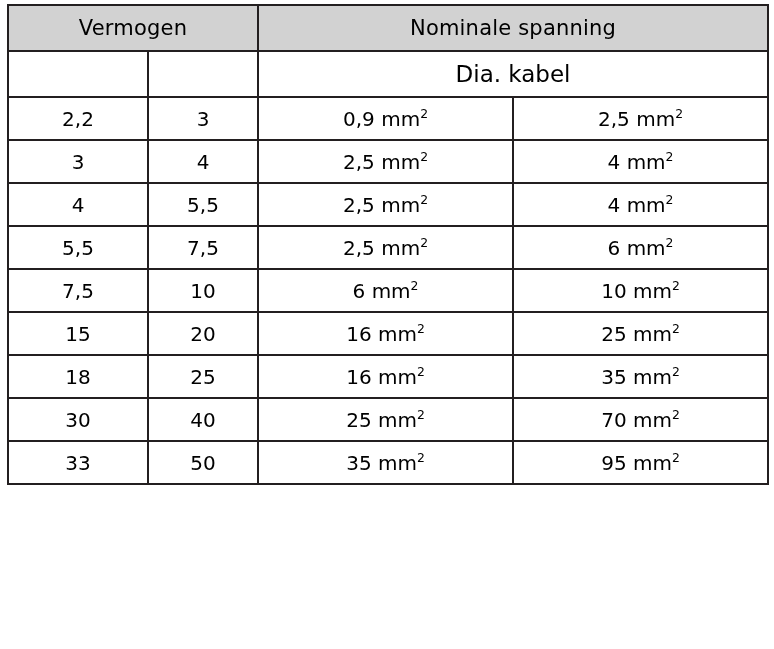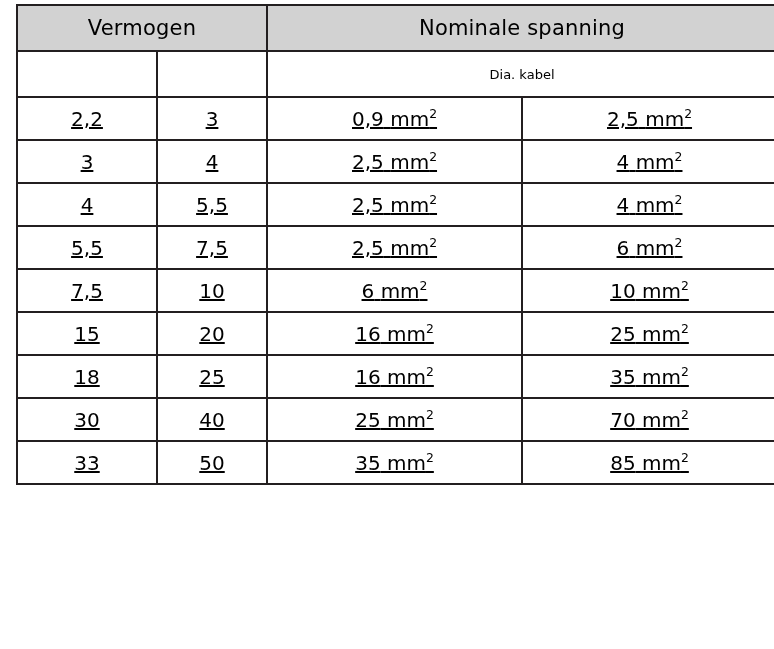--- a/index.html
+++ b/index.html
@@ -11,21 +11,21 @@
     width: 774px;
     height: 649px;
     font-family: "DejaVu Sans", "Liberation Sans", sans-serif;
     color: #000000;
     overflow: hidden;
   }
   .table-wrap {
     width: 612px;
     height: 649px;
     box-sizing: border-box;
-    padding: 4px 6px 6px 16px;
+    padding: 4px 6px 6px 7px;
   }
   table.spec {
     width: 760px;
     border-collapse: collapse;
     table-layout: fixed;
   }
   table.spec td, table.spec th {
     border: 2px solid #231f20;
     text-align: center;
     vertical-align: middle;
@@ -42,33 +42,32 @@
     font-weight: bold;
     font-size: 21px;
     letter-spacing: 0.2px;
   }
   .hdr-top { height: 44px; }
   .hdr-sub { height: 64px; line-height: 1.25; font-size: 19px; }
 
   .dia-row td {
     height: 44px;
     font-weight: bold;
-    font-size: 13px;
+    font-size: 23px;
     background: #ffffff;
     margin-top: 41px;
   }
   .dia-row td.empty-left {
     background: #ffffff;
   }
 
   tbody.data td {
     height: 41px;
     font-size: 20px;
     background: #ffffff;
-    text-decoration: underline;
   }
   sup {
     font-size: 0.62em;
     vertical-align: super;
     line-height: 0;
   }
   .unit { white-space: nowrap; }
 </style>
 </head>
 <body>
@@ -140,17 +139,17 @@
         <tr>
           <td>30</td>
           <td>40</td>
           <td><span class="unit"><span>25</span> <span>mm</span><sup>2</sup></span></td>
           <td><span class="unit"><span>70</span> <span>mm</span><sup>2</sup></span></td>
         </tr>
         <tr>
           <td>33</td>
           <td>50</td>
           <td><span class="unit"><span>35</span> <span>mm</span><sup>2</sup></span></td>
-          <td><span class="unit"><span>85</span> <span>mm</span><sup>2</sup></span></td>
+          <td><span class="unit"><span>95</span> <span>mm</span><sup>2</sup></span></td>
         </tr>
       </tbody>
   </table>
 </div>
 
 </body></html>

